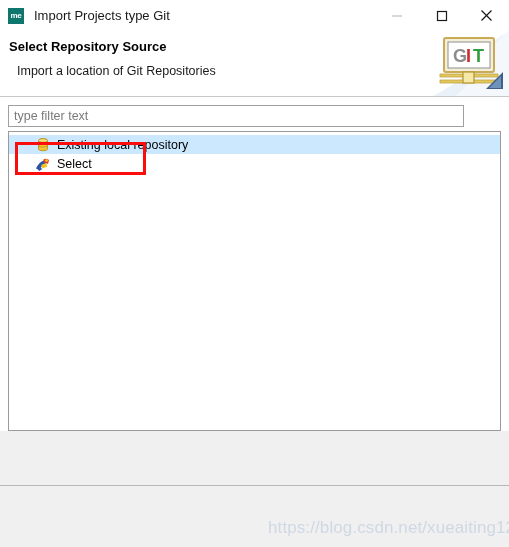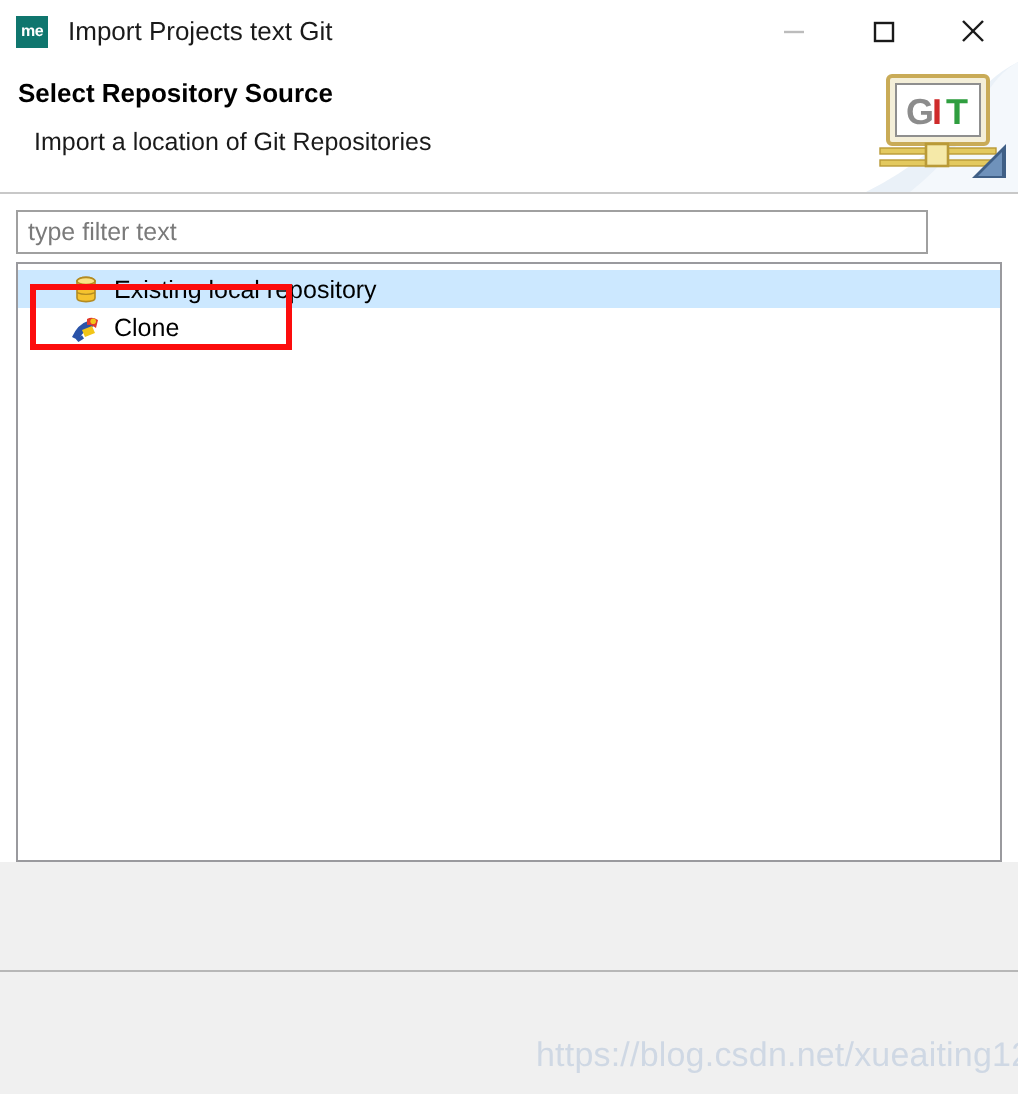--- a/index.html
+++ b/index.html
@@ -186,21 +186,21 @@
     pointer-events: none;
   }
 </style>
 </head>
 <body>
 
 <div id="dialog">
 
   <div id="titlebar">
     <div id="app-icon">me</div>
-    <div id="title-text">Import Projects text Git</div>
+    <div id="title-text">Import Projects type Git</div>
 
     <div class="wincontrols">
       <button class="wbtn">
         <svg width="12" height="12" viewBox="0 0 12 12">
           <line x1="1" y1="6" x2="11" y2="6" stroke="#bcbcbc" stroke-width="1.2"></line>
         </svg>
       </button>
       <button class="wbtn">
         <svg width="12" height="12" viewBox="0 0 12 12">
           <rect x="1.5" y="1.5" width="9" height="9" fill="none" stroke="#1a1a1a" stroke-width="1.2"></rect>
@@ -263,21 +263,21 @@
     <div class="tree-row">
       <span class="ticon">
         <svg width="16" height="16" viewBox="0 0 16 16">
           <path d="M1 12.5 Q4 6 9 4.5 L12 7 Q7 9 4 14 Z" fill="#2a53a8"></path>
           <path d="M8.5 3.5 Q11 2 14 4 L13 8 Q10.5 6 8.5 6.5 Z" fill="#e03a2c"></path>
           <path d="M6 9 L11 7 L12.5 10.5 L7.5 12.5 Z" fill="#f2c518"></path>
           <circle cx="11.6" cy="4.6" r="1.4" fill="#f2c518"></circle>
           <path d="M3 13.6 L6 11.6 L7 13.2 L4.2 15 Z" fill="#2a53a8"></path>
         </svg>
       </span>
-      <span class="row-label">Clone</span>
+      <span class="row-label">Select</span>
     </div>
 
   </div>
 
   <div id="annot-rect"></div>
 
   <div id="content-fill"></div>
   <div id="footer-sep"></div>
   <div id="footer">
 

